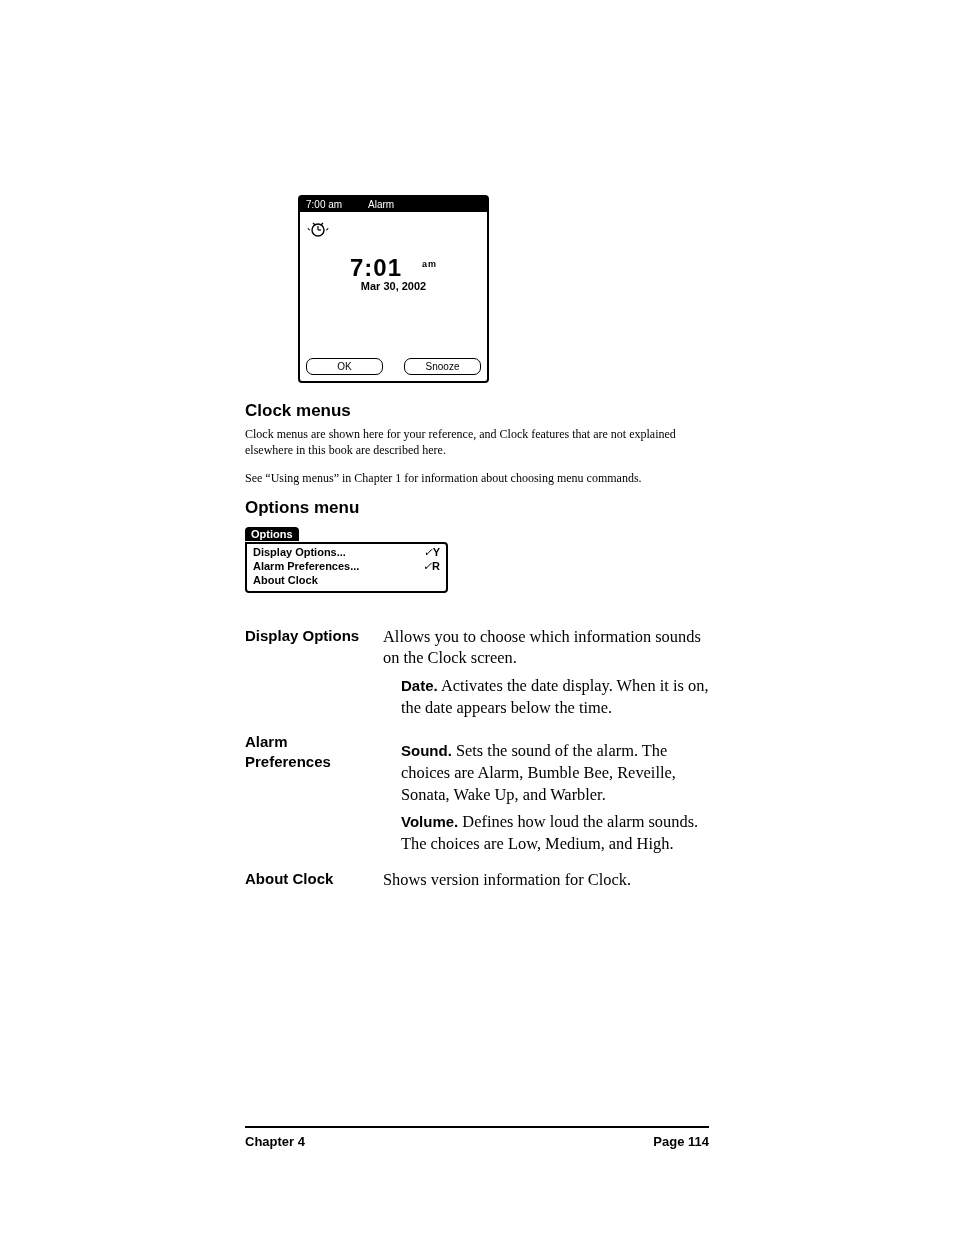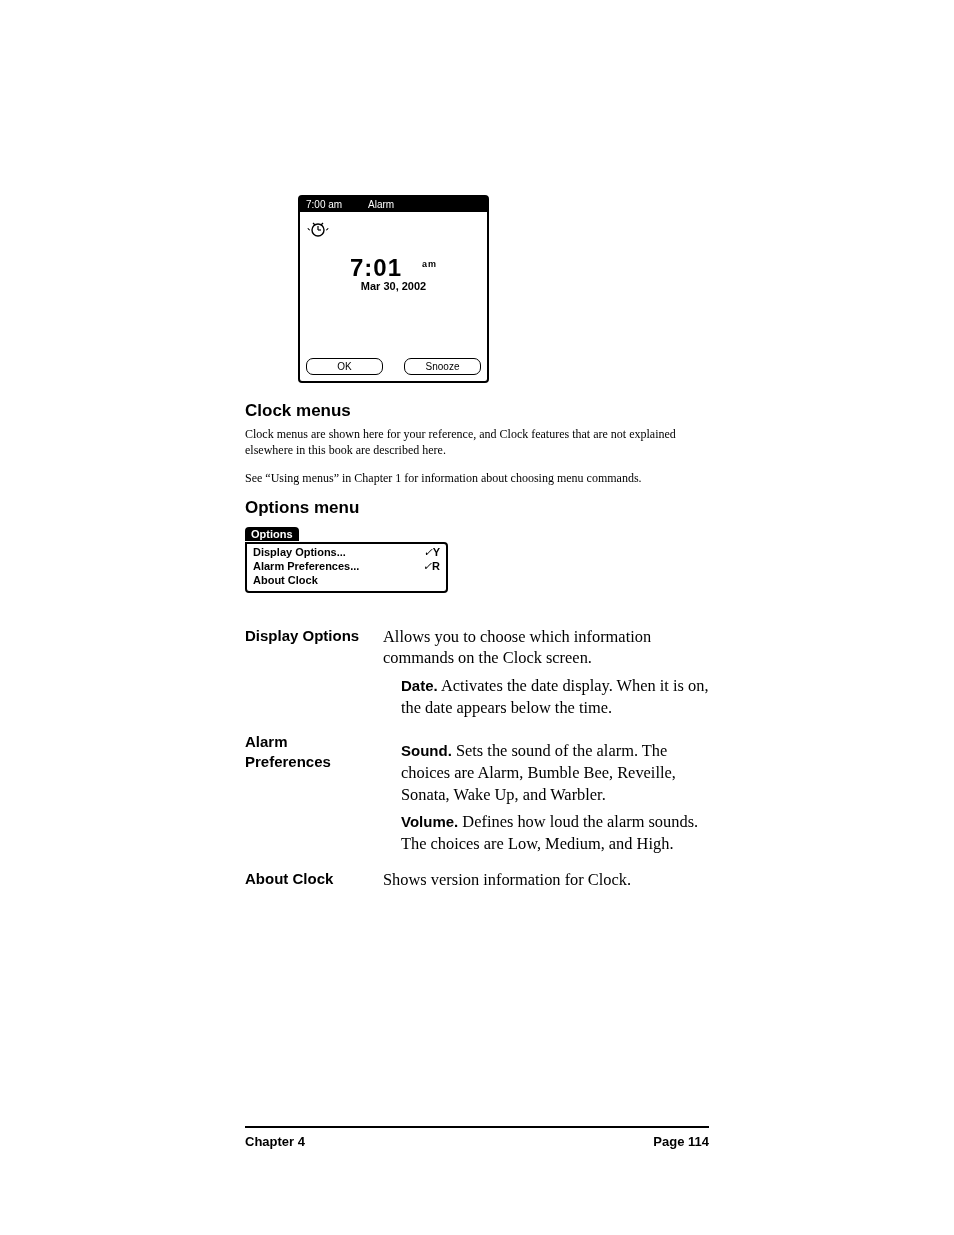--- a/index.html
+++ b/index.html
@@ -201,21 +201,21 @@
         <span>About Clock</span>
         <span></span>
       </div>
     </div>
   </div>
 
   <div class="def-table">
 
     <div class="def-term">Display Options</div>
     <div class="def-desc">
-      <div>Allows you to choose which information commands on the Clock screen.</div>
+      <div>Allows you to choose which information sounds on the Clock screen.</div>
       <div class="sub-block">
         <span class="bold-sans">Date.</span><span> Activates the date display. When it is on, the date appears below the time.</span>
       </div>
     </div>
 
     <div class="def-term">Alarm Preferences</div>
     <div class="def-desc">
       <div class="sub-block" style="padding-left:18px; margin-top:8px;">
         <span class="bold-sans">Sound.</span><span> Sets the sound of the alarm. The choices are Alarm, Bumble Bee, Reveille, Sonata, Wake Up, and Warbler.</span>
       </div>

